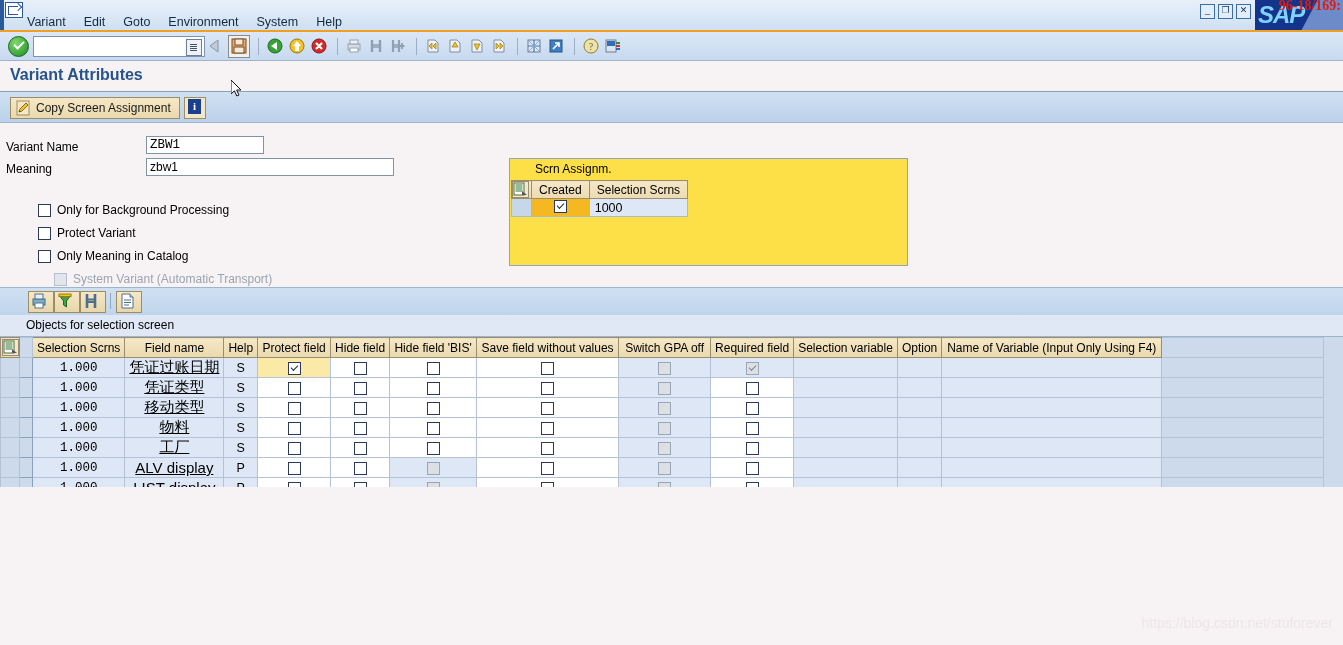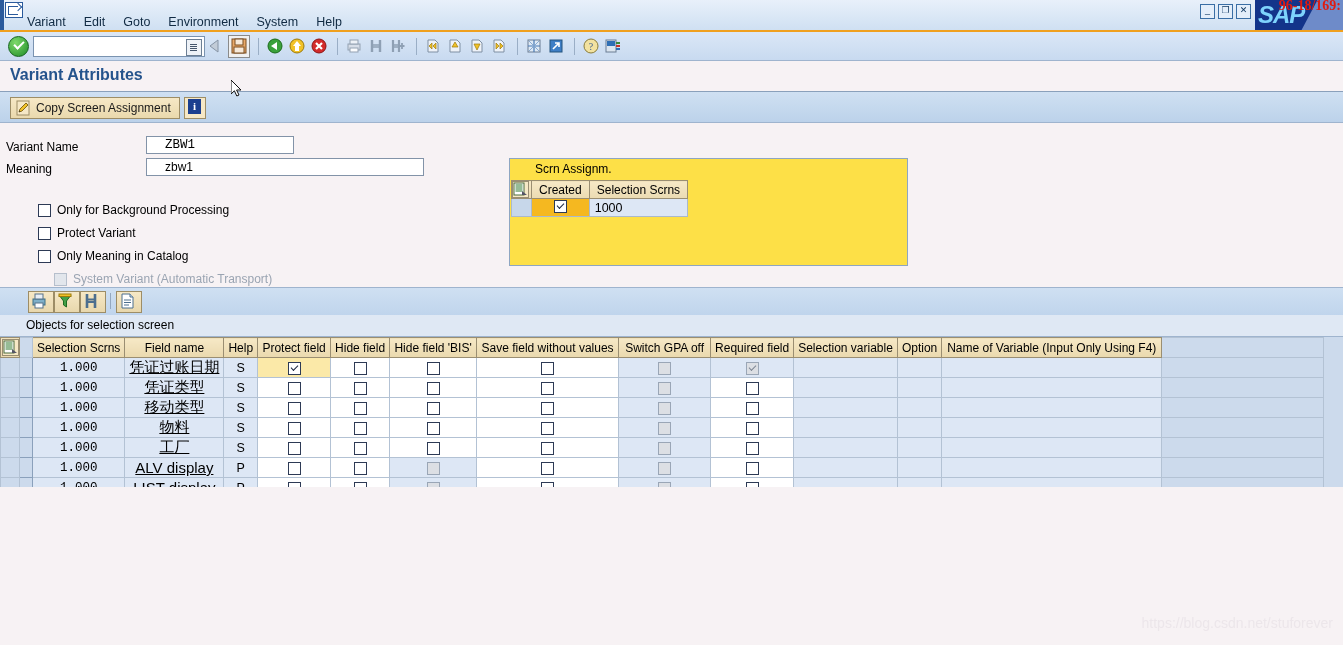--- a/index.html
+++ b/index.html
@@ -144,21 +144,21 @@
 
   
   .formarea{
     position:absolute;left:0;top:123px;width:1343px;height:163px;background:#f7f2f4;
   }
   .frow{position:absolute;display:flex;align-items:flex-end;height:18px;}
   .flabel{width:140px;font-size:12px;padding-left:6px;color:#000;}
   .finput{
     background:#fff;border:1px solid #8293a8;height:16px;
     font-size:12.5px;font-family:"Liberation Mono","DejaVu Sans Mono",monospace;
-    padding:0 18px;line-height:16px;color:#000;
+    padding:0 3px;line-height:16px;color:#000;
   }
   .finput.mono2{font-family:"Liberation Sans",sans-serif;font-size:12px;}
 
   .cbrow{position:absolute;display:flex;align-items:center;font-size:12px;}
   .cbox{
     width:11px;height:11px;border:1px solid #2d3a55;background:#fff;
     margin-right:6px;position:relative;flex:0 0 11px;
   }
   .cbox.dis{border:1px solid #b6bfcc;background:#e2e6ec;}
   .cbox.chk:after{

